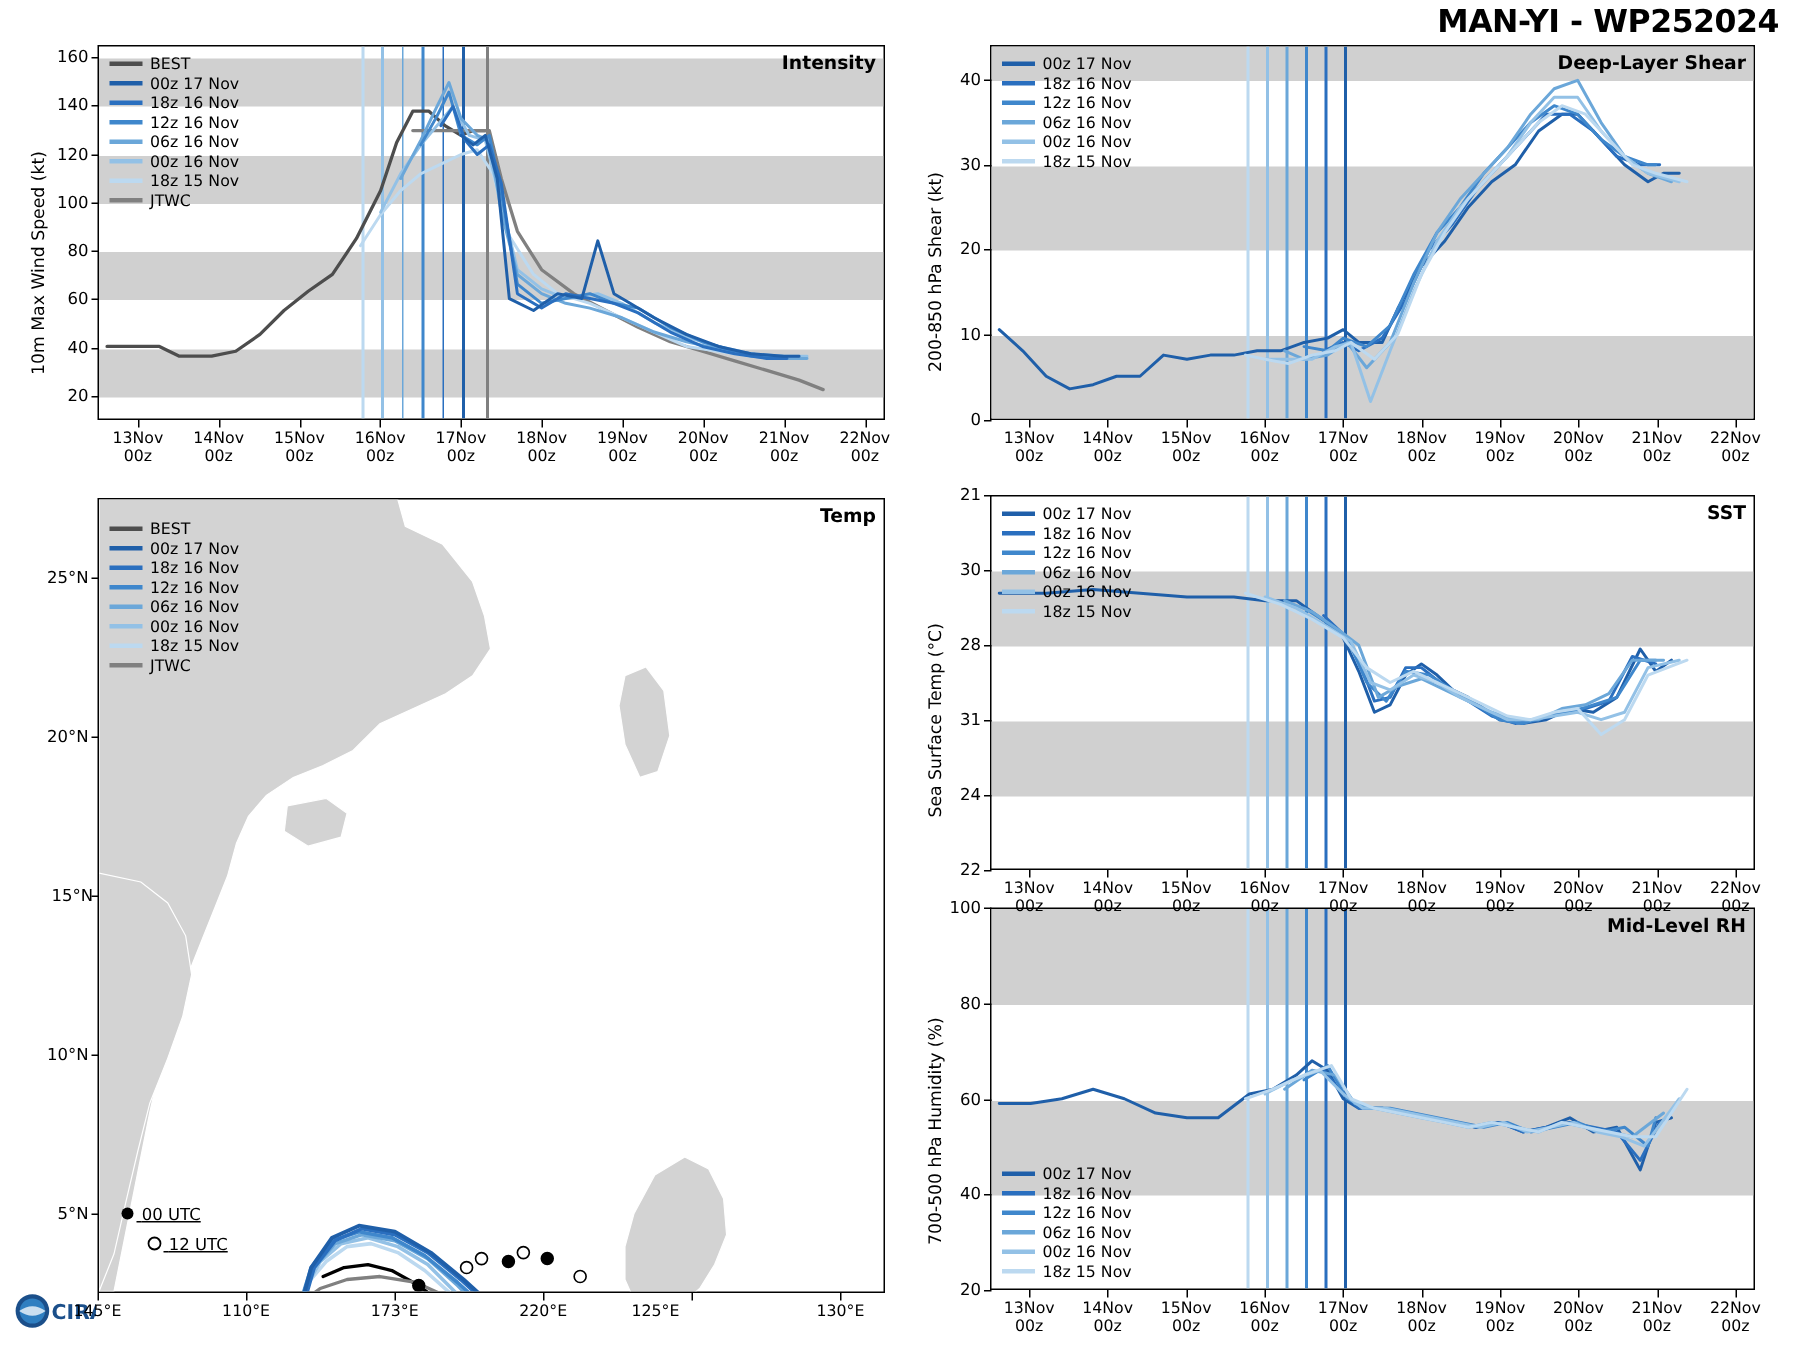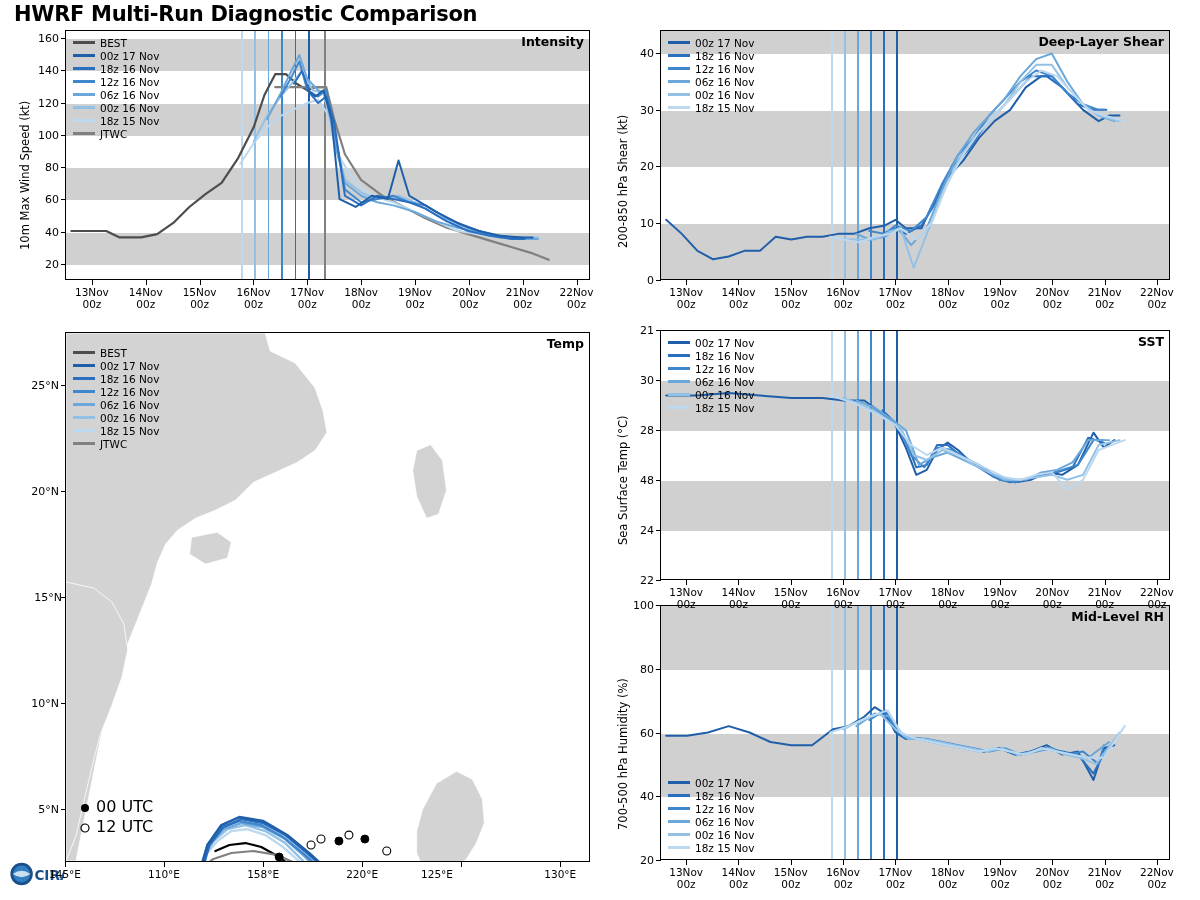--- a/index.html
+++ b/index.html
@@ -28,30 +28,30 @@
   .legend{position:absolute;z-index:8;background:rgba(255,255,255,0.0);font-size:10.5px;}
   .legend .row{display:flex;align-items:center;height:13px;}
   .legend .swatch{width:22px;height:2.5px;margin-right:5px;flex:0 0 22px;}
   .legend .lbl{color:#000;white-space:nowrap;}
 
   
   #map-plot{background:#ffffff;}
   .map-land{fill:#d3d3d3;stroke:#ffffff;stroke-width:0.8;}
   .map-dot-filled{fill:#000;stroke:#000;}
   .map-dot-open{fill:#fff;stroke:#000;stroke-width:1.1;}
-  .map-key{position:absolute;font-size:16px;color:#000;}
+  .map-key{position:absolute;font-size:11px;color:#000;text-decoration:underline;}
 
   .cira-logo{position:absolute;left:8px;bottom:6px;width:56px;height:40px;}
 </style>
 </head>
 <body>
 
 <div id="root">
 
-  <div class="hdr" id="hdr-left">HWRF Multi-Run Diagnostic Comparison</div>
+  <div class="hdr" id="hdr-right">MAN-YI - WP252024</div>
 
   <div class="panel" id="panel-intensity" style="left:65px; top:30px; width:525px; height:250px;">
     <div class="plotbox" id="plot-intensity">
         <div class="band" style="top: 201.613px; height: 32.2581px;"></div>
         <div class="band" style="top: 137.097px; height: 32.2581px;"></div>
         <div class="band" style="top: 72.5806px; height: 32.2581px;"></div>
         <div class="band" style="top: 8.06452px; height: 32.2581px;"></div>
         <div class="vline" style="left: 175px; background: rgb(188, 217, 240);"></div>
         <div class="vline" style="left: 188.462px; background: rgb(147, 193, 230);"></div>
         <div class="vline" style="left: 201.923px; background: rgb(107, 167, 217);"></div>
@@ -224,21 +224,21 @@
           <span class="lbl">JTWC</span>
         </div>
       </div>
 
     <div class="map-key" style="left:14px; bottom:46px;">
       <svg width="12" height="12" style="vertical-align:-2px">
           <circle cx="6" cy="6" r="4" fill="#000"></circle>
         </svg>
       <span>00 UTC</span>
     </div>
-    <div class="map-key" style="left:14px; bottom:26px;">
+    <div class="map-key" style="left:32px; bottom:26px;">
       <svg width="12" height="12" style="vertical-align:-2px">
           <circle cx="6" cy="6" r="4" fill="#fff" stroke="#000" stroke-width="1.2"></circle>
         </svg>
       <span>12 UTC</span>
     </div>
   </div>
 
   <svg class="cira-logo" viewBox="0 0 140 100">
     <circle cx="34" cy="50" r="28" fill="#1b4f8a"></circle>
     <circle cx="34" cy="50" r="21" fill="#2f7fc1"></circle>
@@ -477,21 +477,21 @@
     <div class="xtick" style="left: 1078.62px; width: 52px; top: 286px;">21Nov
 00z</div>
     <div class="tickmark" style="left: 1104.62px; top: 280px; width: 1px; height: 5px;"></div>
     <div class="xtick" style="left: 1130.92px; width: 52px; top: 286px;">22Nov
 00z</div>
     <div class="tickmark" style="left: 1156.92px; top: 280px; width: 1px; height: 5px;"></div>
     <div class="ytick" style="left: 626px; width: 28px; top: 580px;">22</div>
     <div class="tickmark" style="left: 656px; top: 580px; width: 5px; height: 1px;"></div>
     <div class="ytick" style="left: 626px; width: 28px; top: 530px;">24</div>
     <div class="tickmark" style="left: 656px; top: 530px; width: 5px; height: 1px;"></div>
-    <div class="ytick" style="left: 626px; width: 28px; top: 480px;">48</div>
+    <div class="ytick" style="left: 626px; width: 28px; top: 480px;">31</div>
     <div class="tickmark" style="left: 656px; top: 480px; width: 5px; height: 1px;"></div>
     <div class="ytick" style="left: 626px; width: 28px; top: 430px;">28</div>
     <div class="tickmark" style="left: 656px; top: 430px; width: 5px; height: 1px;"></div>
     <div class="ytick" style="left: 626px; width: 28px; top: 380px;">30</div>
     <div class="tickmark" style="left: 656px; top: 380px; width: 5px; height: 1px;"></div>
     <div class="ytick" style="left: 626px; width: 28px; top: 330px;">21</div>
     <div class="tickmark" style="left: 656px; top: 330px; width: 5px; height: 1px;"></div>
     <div class="xtick" style="left: 660.154px; width: 52px; top: 586px;">13Nov
 00z</div>
     <div class="tickmark" style="left: 686.154px; top: 580px; width: 1px; height: 5px;"></div>
@@ -559,21 +559,21 @@
     <div class="xtick" style="left: 1078.62px; width: 52px; top: 866px;">21Nov
 00z</div>
     <div class="tickmark" style="left: 1104.62px; top: 860px; width: 1px; height: 5px;"></div>
     <div class="xtick" style="left: 1130.92px; width: 52px; top: 866px;">22Nov
 00z</div>
     <div class="tickmark" style="left: 1156.92px; top: 860px; width: 1px; height: 5px;"></div>
     <div class="xtick" style="left: 39px; width: 52px; top: 868px;">145°E</div>
     <div class="tickmark" style="left: 65px; top: 862px; width: 1px; height: 5px;"></div>
     <div class="xtick" style="left: 138.057px; width: 52px; top: 868px;">110°E</div>
     <div class="tickmark" style="left: 164.057px; top: 862px; width: 1px; height: 5px;"></div>
-    <div class="xtick" style="left: 237.113px; width: 52px; top: 868px;">158°E</div>
+    <div class="xtick" style="left: 237.113px; width: 52px; top: 868px;">173°E</div>
     <div class="tickmark" style="left: 263.113px; top: 862px; width: 1px; height: 5px;"></div>
     <div class="xtick" style="left: 336.17px; width: 52px; top: 868px;">220°E</div>
     <div class="tickmark" style="left: 362.17px; top: 862px; width: 1px; height: 5px;"></div>
     <div class="xtick" style="left: 411px; width: 52px; top: 868px;">125°E</div>
     <div class="tickmark" style="left: 461.226px; top: 862px; width: 1px; height: 5px;"></div>
     <div class="xtick" style="left: 534.283px; width: 52px; top: 868px;">130°E</div>
     <div class="tickmark" style="left: 560.283px; top: 862px; width: 1px; height: 5px;"></div>
     <div class="ytick" style="left: 17px; width: 42px; top: 809px;">5°N</div>
     <div class="tickmark" style="left: 61px; top: 809px; width: 5px; height: 1px;"></div>
     <div class="ytick" style="left: 17px; width: 42px; top: 703px;">10°N</div>

